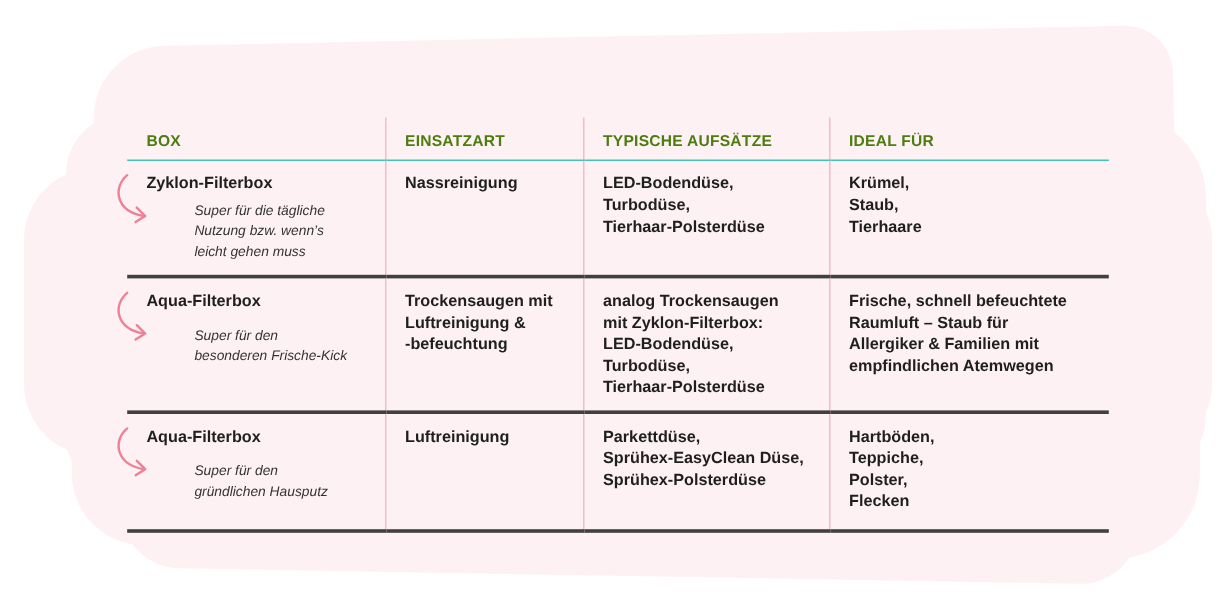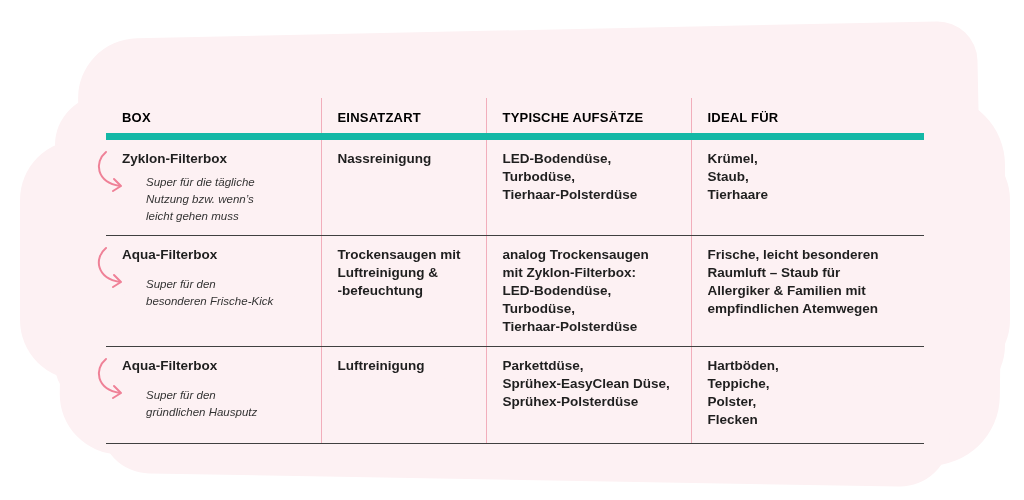--- a/index.html
+++ b/index.html
@@ -13,38 +13,38 @@
   .b3 { left: 20px; top: 140px; width: 990px; height: 240px; border-radius: 60px; }
   .b4 { left: 60px; top: 300px; width: 940px; height: 160px; border-radius: 40px 50px 70px 60px; transform: rotate(0.8deg); }
   .b5 { left: 100px; top: 380px; width: 850px; height: 100px; border-radius: 50px; transform: rotate(1deg); }
 
   table {
     position: absolute; left: 106px; top: 98px; width: 818px;
     border-collapse: collapse; table-layout: fixed;
   }
   col.c1 { width: 215px; } col.c2 { width: 165px; } col.c3 { width: 205px; } col.c4 { width: 233px; }
   th {
-    text-align: left; font-weight: bold; color: #000000; font-size: 13px; letter-spacing: 0.2px;
+    text-align: left; font-weight: bold; color: #4d7c0f; font-size: 13px; letter-spacing: 0.2px;
     padding: 12px 0 8px 16px; height: 14px;
-    border-bottom: 7px solid #14b8a6;
+    border-bottom: 1px solid #14b8a6;
   }
   td {
     vertical-align: top; font-size: 13.5px; font-weight: bold; line-height: 18px;
     padding: 10px 8px 10px 16px;
-    border-bottom: 1px solid #404040;
+    border-bottom: 3px solid #404040;
   }
   th + th, td + td { border-left: 1px solid #f2aebb; }
   tr.r1 td { height: 63px; }
   tr.r2 td { height: 86px; }
   tr.r3 td { height: 76px; }
   .normal { font-weight: bold; display: block; }
   .boxcell { position: relative; }
   .note {
     display: block; font-style: italic; font-weight: normal; font-size: 11.5px; line-height: 17px;
-    color: #333; margin-top: 6px; margin-left: 24px;
+    color: #333; margin-top: 6px; margin-left: 40px;
   }
   .arrow { position: absolute; left: -12px; top: 8px; width: 38px; height: 50px; }
   .line { display: block; }
 </style>
 </head>
 <body>
 
 <div class="blob b1"></div>
 <div class="blob b2"></div>
 <div class="blob b3"></div>
@@ -113,21 +113,21 @@
         <span class="line">-befeuchtung</span>
       </td>
       <td>
         <span class="normal">analog Trockensaugen</span>
         <span class="normal">mit Zyklon-Filterbox:</span>
         <span class="line">LED-Bodendüse,</span>
         <span class="line">Turbodüse,</span>
         <span class="line">Tierhaar-Polsterdüse</span>
       </td>
       <td>
-        <span class="line">Frische, leicht besonderen</span>
+        <span class="line">Frische, schnell befeuchtete</span>
         <span class="line">Raumluft – Staub für</span>
         <span class="line">Allergiker &amp; Familien mit</span>
         <span class="line">empfindlichen Atemwegen</span>
       </td>
     </tr>
 
     <tr class="r3">
       <td class="boxcell">
         <svg class="arrow" viewBox="0 0 38 50">
             <path d="M12 4 C0 14, 2 34, 26 38" stroke="#ef8197" stroke-width="2" fill="none" stroke-linecap="round"></path>

